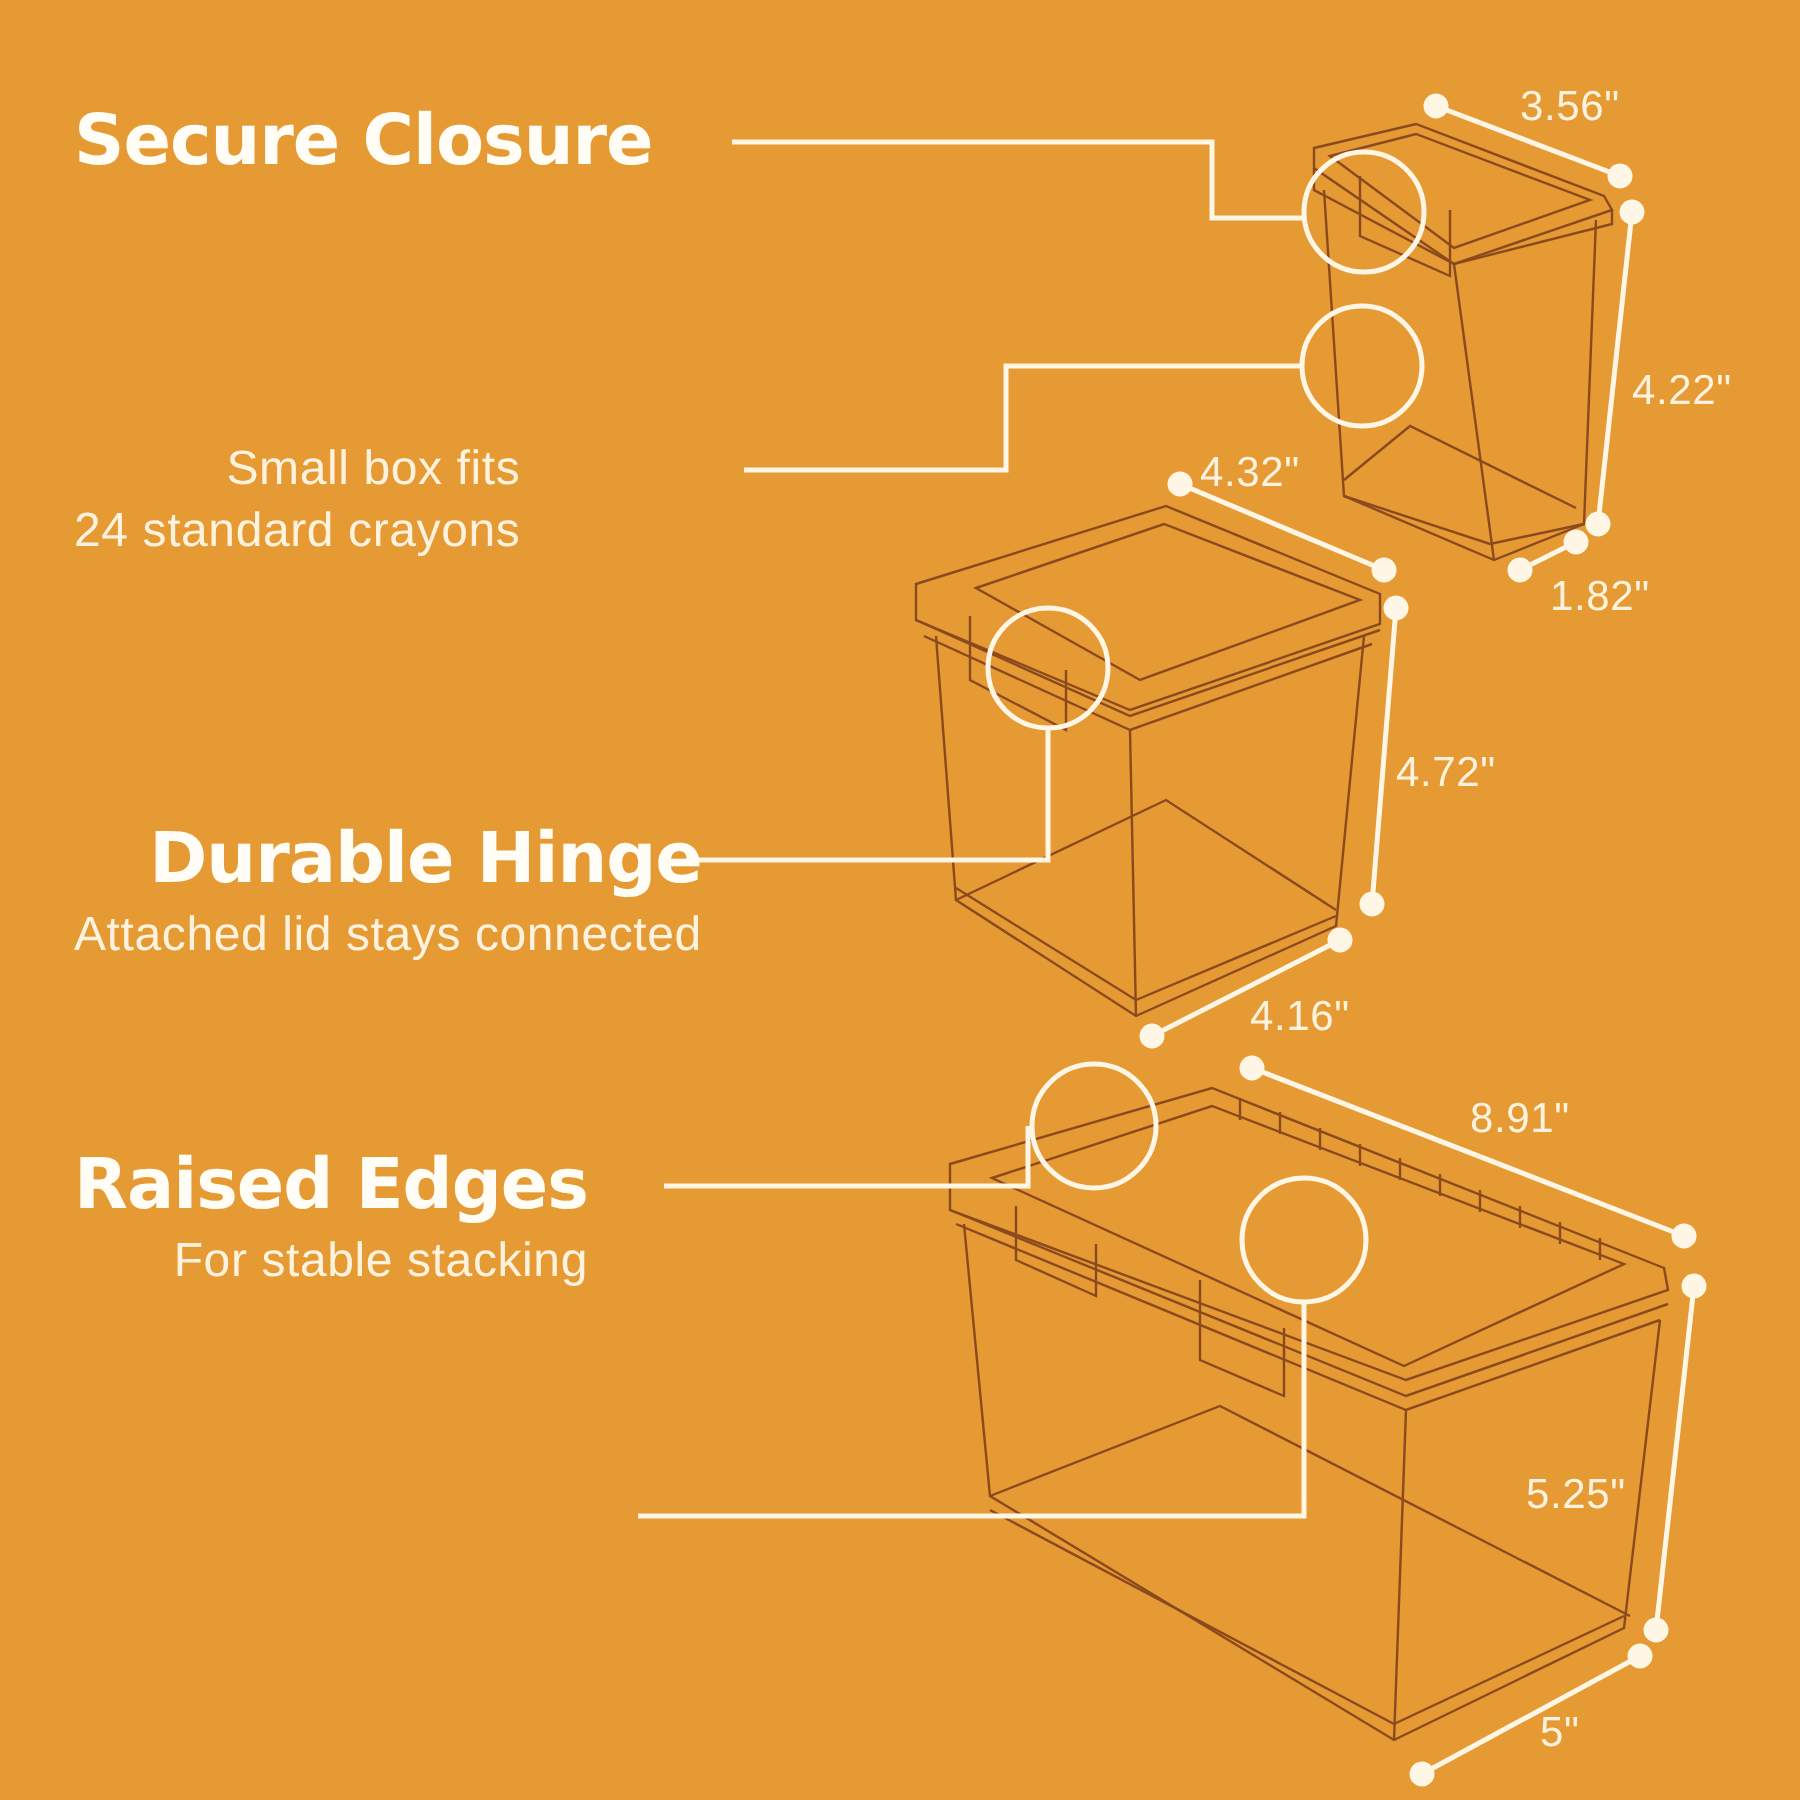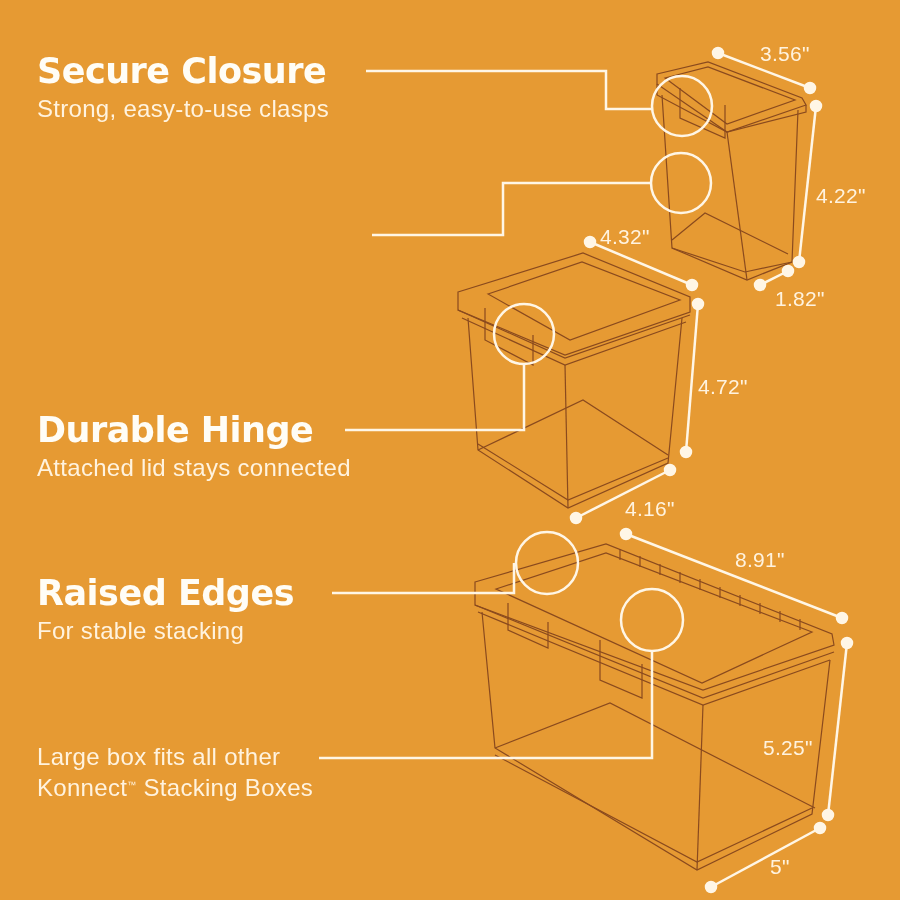--- a/index.html
+++ b/index.html
@@ -1,17 +1,17 @@
 <!DOCTYPE html>
 <html><head>
 <meta charset="utf-8">
 <style>
   html,body{margin:0;padding:0;}
   body{width:900px;height:900px;overflow:hidden;background:#E69A33;font-family:"Liberation Sans",sans-serif;}
-  .canvas{position:relative;width:900px;height:900px;background:#E69A33;}
+  .canvas{position:relative;width:900px;height:900px;background:#E69A33;text-align:right;}
   .feature{position:absolute;left:37px;color:#FFF8EC;}
   .feature h2{margin:0;font-family:"DejaVu Sans",sans-serif;font-weight:bold;font-size:35px;letter-spacing:-0.5px;line-height:40px;color:#FFFDF6;white-space:nowrap;}
   .feature p{margin:2px 0 0 0;font-family:"Liberation Sans",sans-serif;font-size:24px;line-height:31px;color:#FFF3DF;letter-spacing:0.3px;white-space:nowrap;}
   .tm{font-size:9px;vertical-align:top;position:relative;top:-2px;}
   svg.art{position:absolute;left:0;top:0;width:900px;height:900px;}
   .dim{position:absolute;font-family:"Liberation Sans",sans-serif;font-size:21px;color:#FFF3DF;letter-spacing:0.3px;white-space:nowrap;}
 </style>
 </head>
 <body>
 
@@ -113,41 +113,40 @@
       <circle cx="847" cy="643" r="5"></circle>
         <circle cx="828" cy="815" r="5"></circle>
       <line x1="711" y1="887" x2="820" y2="828"></line>
       <circle cx="711" cy="887" r="5"></circle>
         <circle cx="820" cy="828" r="5"></circle>
     </g>
   </svg>
 
   <div class="feature" style="top:51px;">
     <h2>Secure Closure</h2>
-    <p>Strong, easy-to-use clasps</p>
   </div>
 
   <div class="feature" style="top:215px;">
+    <p style="margin-top:4px;">
+      <span>Small box fits</span><br>
+      <span>24 standard crayons</span>
+    </p>
   </div>
 
   <div class="feature" style="top:573px;">
     <h2>Raised Edges</h2>
     <p>For stable stacking</p>
   </div>
 
   <div class="feature" style="top:410px;">
     <h2>Durable Hinge</h2>
     <p>Attached lid stays connected</p>
   </div>
 
   <div class="feature" style="top:737px;">
-    <p style="margin-top:4px;">
-      <span>Large box fits all other</span><br>
-      <span>Konnect</span><span class="tm">™</span> <span>Stacking Boxes</span>
-    </p>
   </div>
 
   <span class="dim" style="left:760px;top:42px;">3.56"</span>
   <span class="dim" style="left:816px;top:184px;">4.22"</span>
   <span class="dim" style="left:775px;top:287px;">1.82"</span>
 
   <span class="dim" style="left:600px;top:225px;">4.32"</span>
   <span class="dim" style="left:698px;top:375px;">4.72"</span>
   <span class="dim" style="left:625px;top:497px;">4.16"</span>
 

